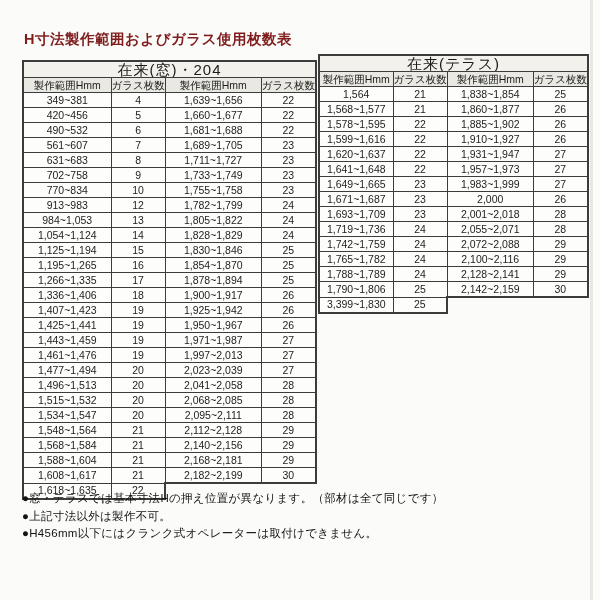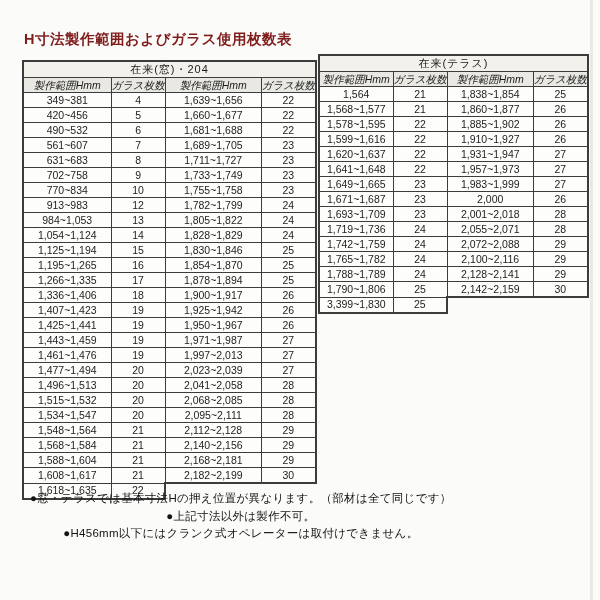--- a/index.html
+++ b/index.html
@@ -19,33 +19,32 @@
   table{border-collapse:collapse;table-layout:fixed;}
   td,th{
     border:1px solid #3c3c3c;
     font-size:10.5px;font-weight:normal;color:#1c1c1c;
     text-align:center;vertical-align:middle;
     padding:0;height:14px;line-height:13px;
     background:#fdfdfc;
     overflow:hidden;white-space:nowrap;
   }
   td.t-title{
-    background:#f2f1ec;font-size:11px;height:15px;letter-spacing:1px;
+    background:#f2f1ec;font-size:15px;height:15px;letter-spacing:1px;
     border-top-width:2px;border-left-width:2px;border-right-width:2px;
   }
-  th{background:#e9e8e2;font-size:10.5px;letter-spacing:0;font-style:italic;}
+  th{background:#e9e8e2;font-size:10.5px;letter-spacing:0;}
   td.void{border:none;background:transparent;}
   .bl{border-left-width:2px;}
   .br{border-right-width:2px;}
   .bb{border-bottom-width:2px;margin-top:46px;}
   .notes{position:absolute;left:18px;top:492px;}
   .notes p{
-    margin:0 0 4px 12px;font-size:11.5px;line-height:13.5px;color:#141414;
+    margin:0 0 4px 4px;font-size:11.5px;line-height:13.5px;color:#141414;
     letter-spacing:0.3px;
-    text-align:center;
   }
   .scan-streak{
     position:absolute;left:590px;top:0;width:3px;height:600px;
     background:#e4e4e0;opacity:0.8;
   }
 </style>
 </head>
 <body>
 
 <h1 class="page-title">H寸法製作範囲およびガラス使用枚数表</h1>

